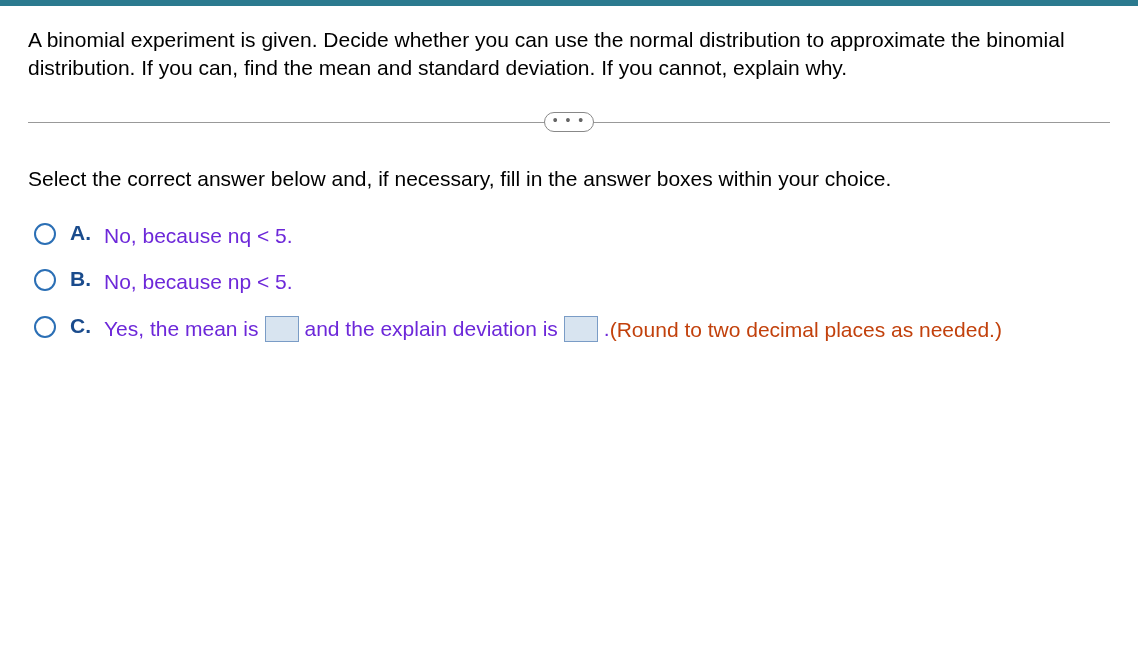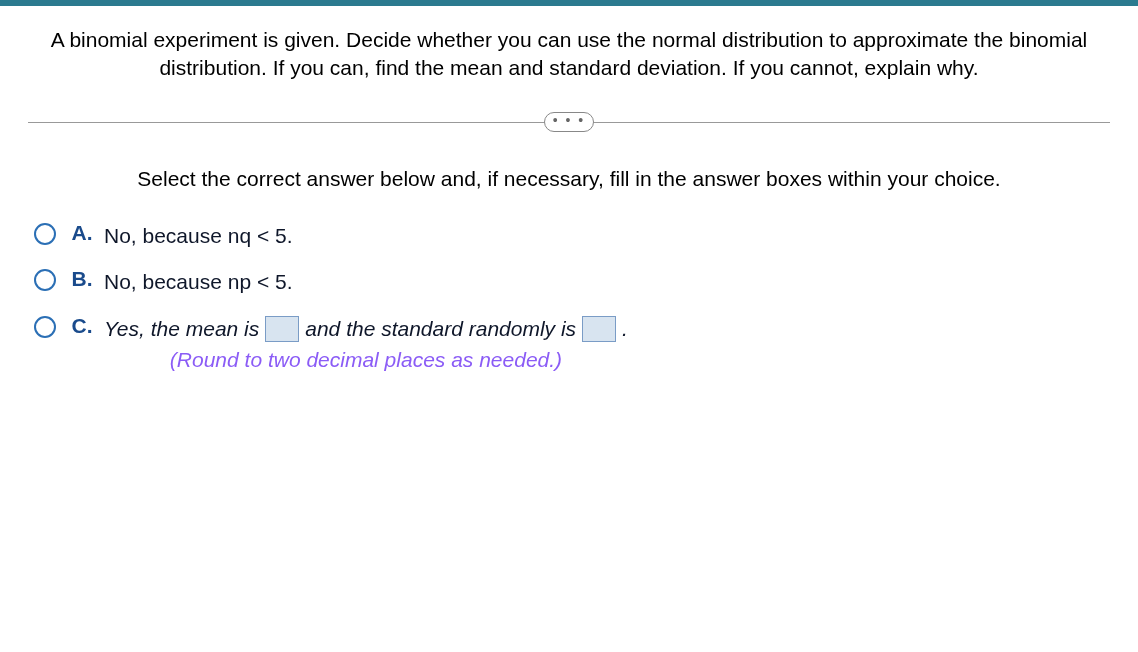--- a/index.html
+++ b/index.html
@@ -1,19 +1,18 @@
 <!DOCTYPE html>
 <html><head>
   <meta charset="utf-8">
   <style>
     * {
       box-sizing: border-box;
       margin: 0;
       padding: 0;
-      text-align: center;
     }
     body {
       font-family: Arial, Helvetica, sans-serif;
       font-size: 21px;
       color: #000;
       background: #fff;
       width: 1138px;
       height: 652px;
       position: relative;
     }
@@ -93,45 +92,44 @@
       background: #fff;
     }
     .option-label {
       font-weight: bold;
       color: #1a4b8c;
       margin-right: 10px;
       flex-shrink: 0;
       min-width: 24px;
     }
     .option-text {
-      color: #0f172a;
+      color: #6d28d9;
       line-height: 1.45;
     }
     .option-body {
       display: flex;
-      flex-direction: column;
-      font-style: italic;
+      flex-direction: row;
     }
     .option-line {
       display: flex;
       align-items: center;
       flex-wrap: wrap;
     }
     .answer-box {
       display: inline-block;
       width: 34px;
       height: 26px;
       background: #d8e4f0;
       border: 1px solid #7a9cc6;
       margin: 0 6px;
       vertical-align: middle;
       cursor: text;
     }
     .hint {
-      color: #8b5cf6;
+      color: #c2410c;
       margin-top: 4px;
     }
   </style>
 </head>
 <body>
 
 <div class="top-bar"></div>
 
 <div class="content">
 
@@ -161,21 +159,21 @@
       <span class="option-text">No, because np &lt; 5.</span>
     </div>
 
     <div class="option-row">
       <div class="radio"></div>
       <span class="option-label">C.</span>
       <div class="option-body">
         <div class="option-line">
           <span class="option-text">Yes, the mean is</span>
           <span class="answer-box"></span>
-          <span class="option-text">and the standard randomly is</span>
+          <span class="option-text">and the explain deviation is</span>
           <span class="answer-box"></span>
           <span class="option-text">.</span>
         </div>
         <div class="hint">(Round to two decimal places as needed.)</div>
       </div>
     </div>
 
   </div>
 
 </div>

